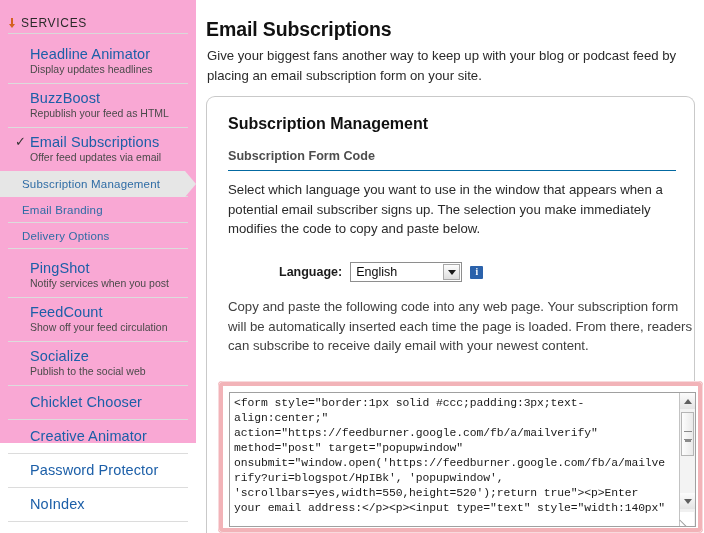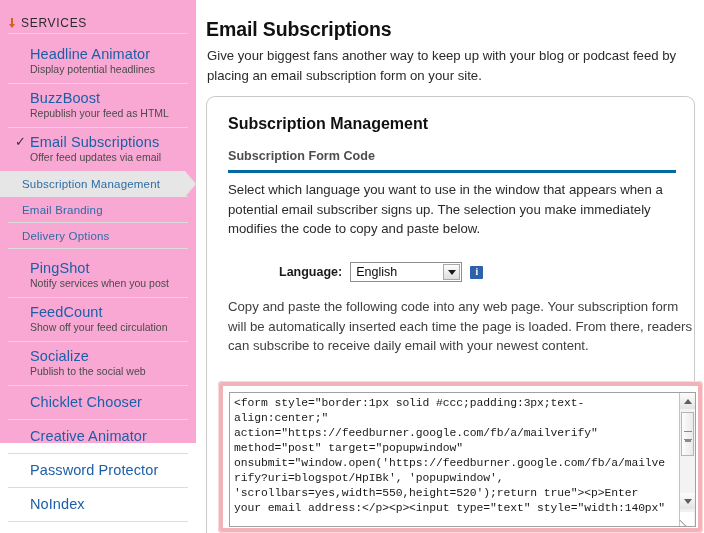--- a/index.html
+++ b/index.html
@@ -182,21 +182,21 @@
     color: #111;
   }
   .section-sub {
     position: absolute;
     left: 21px; top: 52px;
     width: 448px;
     font-size: 12.6px;
     font-weight: bold;
     color: #4d4d4d;
     padding-bottom: 7px;
-    border-bottom: 3px solid #0369a1;
+    border-bottom: 1px solid #0369a1;
   }
   .para1 {
     position: absolute;
     left: 21px; top: 83px;
     width: 454px;
     font-size: 13.2px;
     color: #2a2a2a;
     line-height: 19.5px;
   }
 
@@ -389,21 +389,21 @@
     <div class="services-head">
       <span class="services-arrow"></span>
       <span class="services-label">SERVICES</span>
     </div>
     <div class="side-rule" style="top:33px;"></div>
 
     <div class="svc-list">
 
       <div class="svc-item">
         <div class="svc-title">Headline Animator</div>
-        <div class="svc-desc">Display potential headlines</div>
+        <div class="svc-desc">Display updates headlines</div>
       </div>
 
       <div class="svc-item">
         <div class="svc-title">BuzzBoost</div>
         <div class="svc-desc">Republish your feed as HTML</div>
       </div>
 
       <div class="svc-item" style="border-bottom:none;">
         <span class="svc-check">✓</span>
         <div class="svc-title">Email Subscriptions</div>

